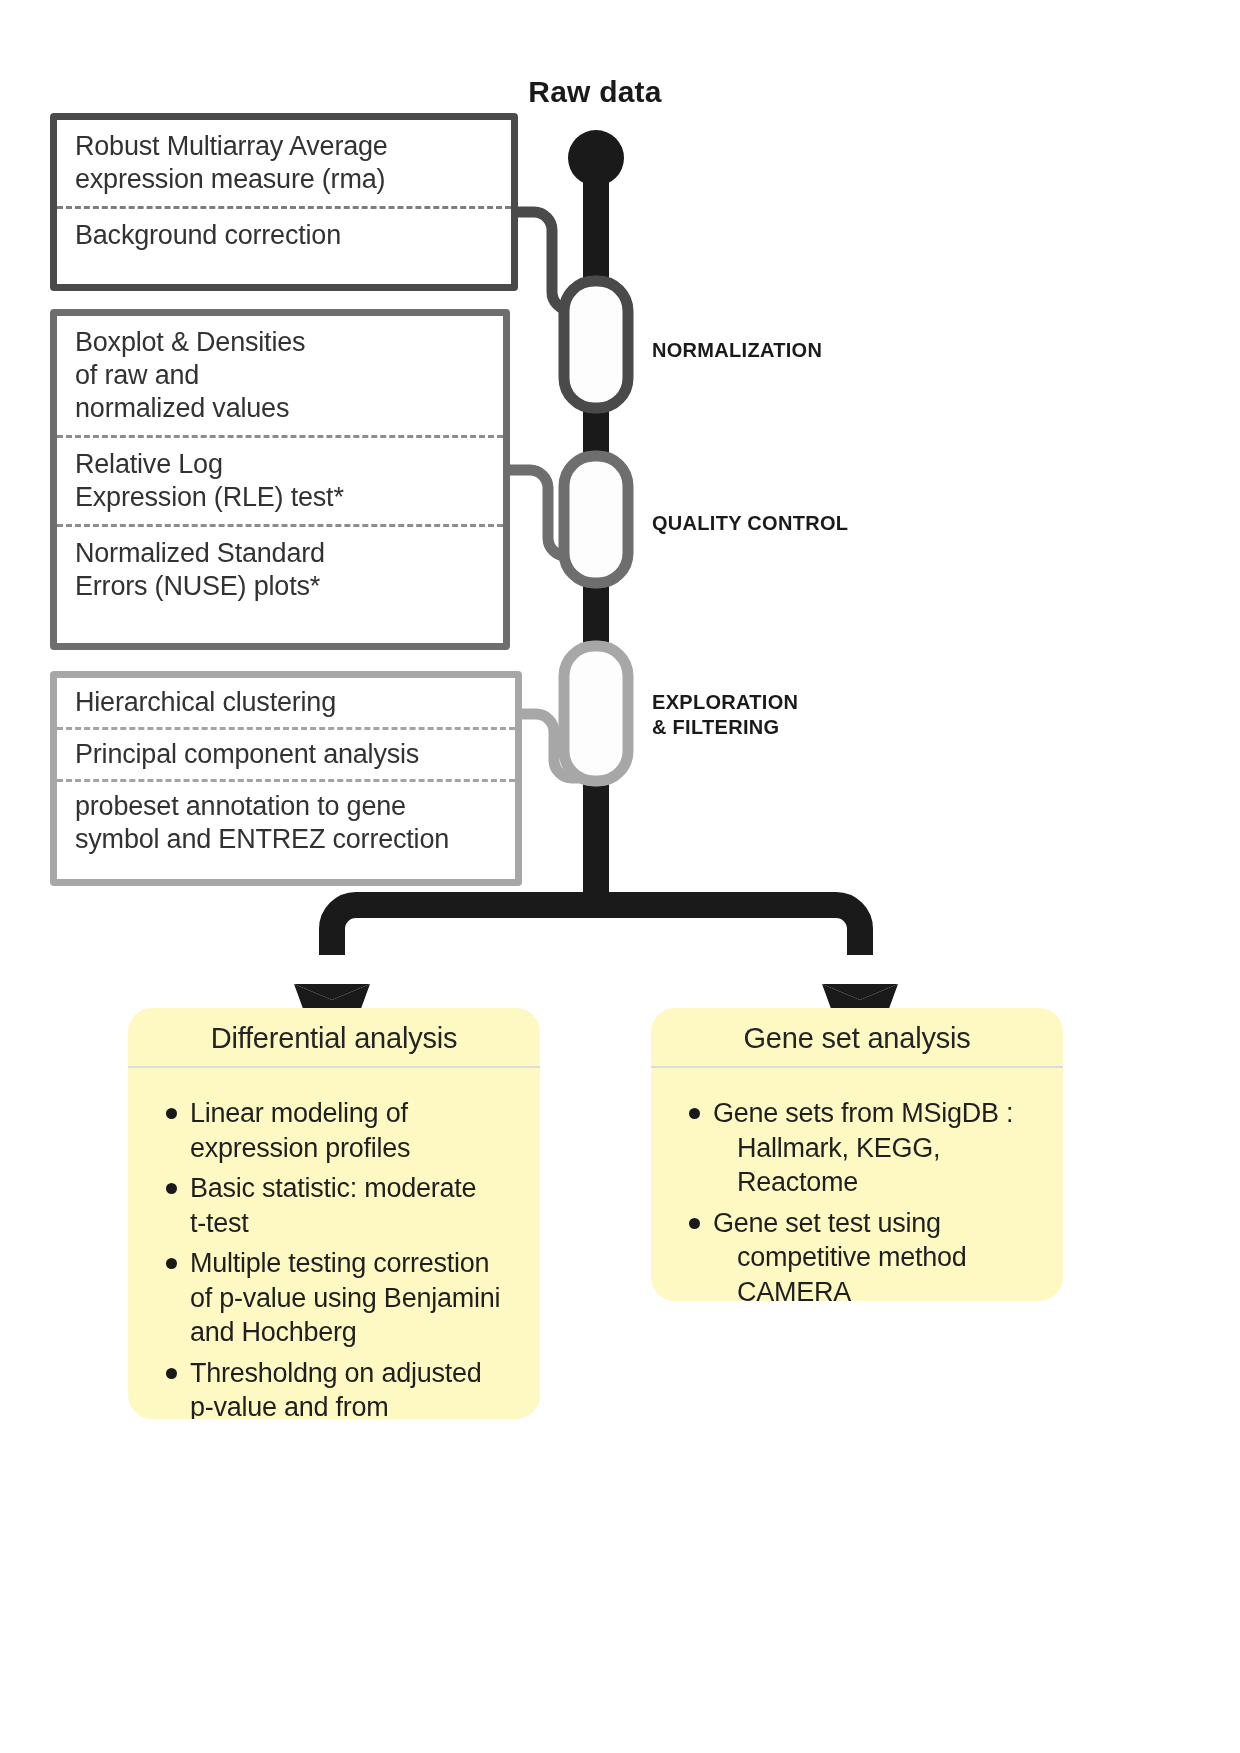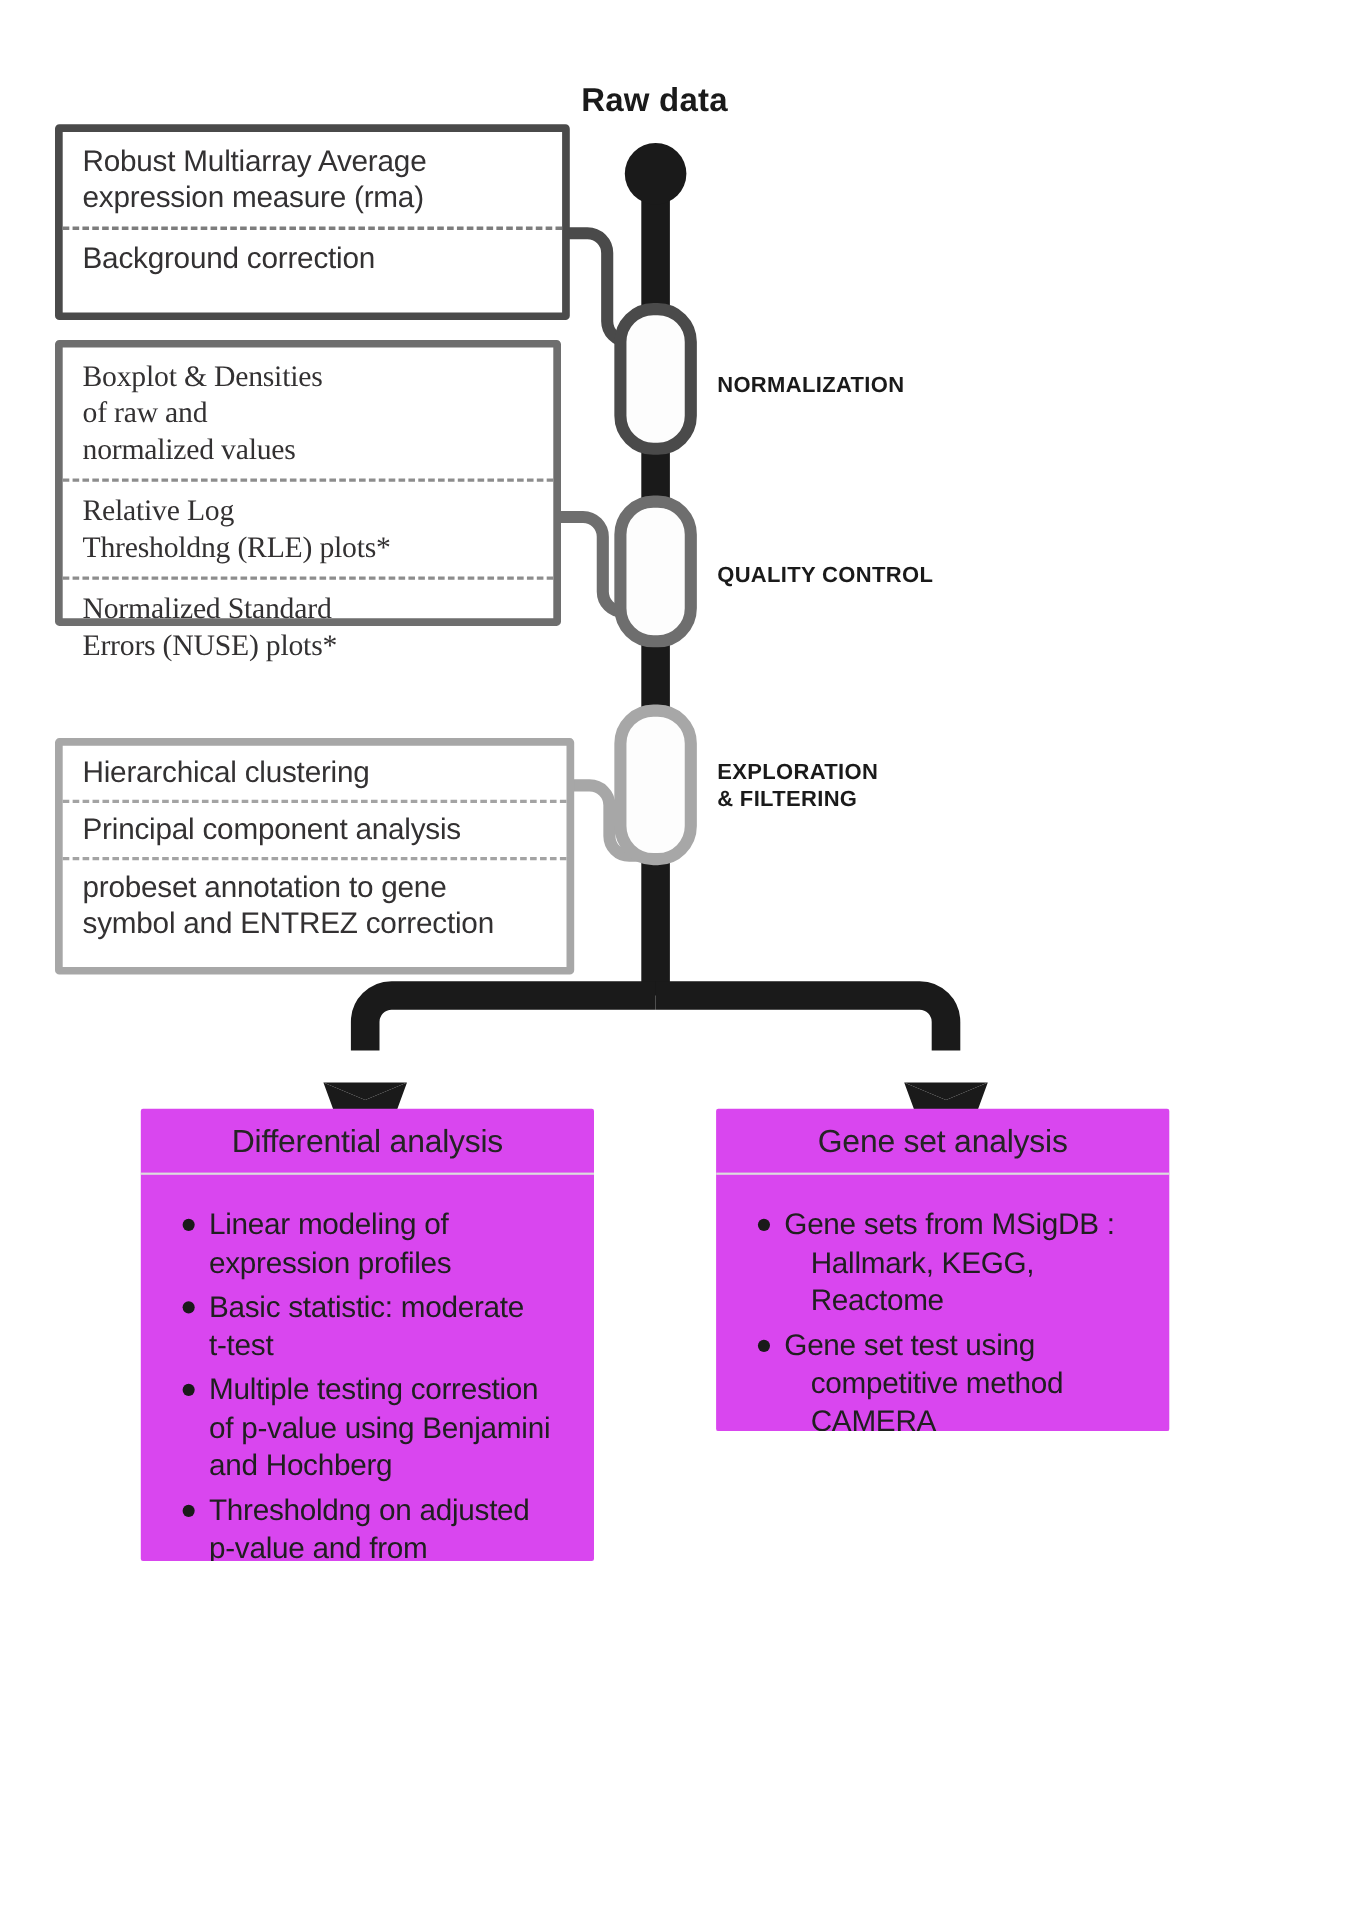--- a/index.html
+++ b/index.html
@@ -35,22 +35,22 @@
   }
   .detail-row + .detail-row{
     border-top:3px dashed #8d8d8d;
   }
 
   #box-normalization{
     left:50px;top:113px;width:468px;height:178px;
     border-color:#4a4a4a;border-width:7px;
   }
   #box-qc{
-    left:50px;top:309px;width:460px;height:260px;
-    border-color:#6e6e6e;border-width:7px;font-family:Liberation Serif, serif;
+    left:50px;top:309px;width:460px;height:341px;
+    border-color:#6e6e6e;border-width:7px;
   }
   #box-exploration{
     left:50px;top:671px;width:472px;height:215px;
     border-color:#a7a7a7;border-width:7px;
   }
   #box-normalization .detail-row + .detail-row{border-top-color:#7d7d7d;}
   #box-qc .detail-row + .detail-row{border-top-color:#8d8d8d;}
   #box-exploration .detail-row + .detail-row{border-top-color:#a3a3a3;}
 
   #box-exploration .detail-row{padding-top:8px;padding-bottom:8px;}
@@ -59,21 +59,21 @@
   .stage-label{
     position:absolute;font-size:20px;font-weight:bold;
     color:#1a1a1a;letter-spacing:.3px;line-height:1.25;
   }
   #stage-label-normalization{left:652px;top:338px;}
   #stage-label-quality{left:652px;top:511px;}
   #stage-label-exploration{left:652px;top:690px;}
 
   
   .result-box{
-    position:absolute;background:#d946ef;border-radius:2px;
+    position:absolute;background:#fef9c3;border-radius:24px;
     box-sizing:border-box;overflow:hidden;
   }
   .result-title{
     text-align:center;font-size:29px;color:#242424;
     padding:14px 10px 11px 10px;
     border-bottom:2px solid #dcdcdc;
     letter-spacing:-.2px;
   }
   .result-list{
     list-style:none;margin:16px;padding:12px 14px 18px 16px;
@@ -137,21 +137,21 @@
 </div>
 
 <div class="detail-box" id="box-qc">
   <div class="detail-row">
     <span>Boxplot &amp; Densities</span><br>
     <span>of raw and</span><br>
     <span>normalized values</span>
   </div>
   <div class="detail-row">
     <span>Relative Log</span><br>
-    <span>Thresholdng (RLE) plots*</span>
+    <span>Expression (RLE) test*</span>
   </div>
   <div class="detail-row">
     <span>Normalized Standard</span><br>
     <span>Errors (NUSE) plots*</span>
   </div>
 </div>
 
 <div class="detail-box" id="box-exploration">
   <div class="detail-row">
     <span>Hierarchical clustering</span>

